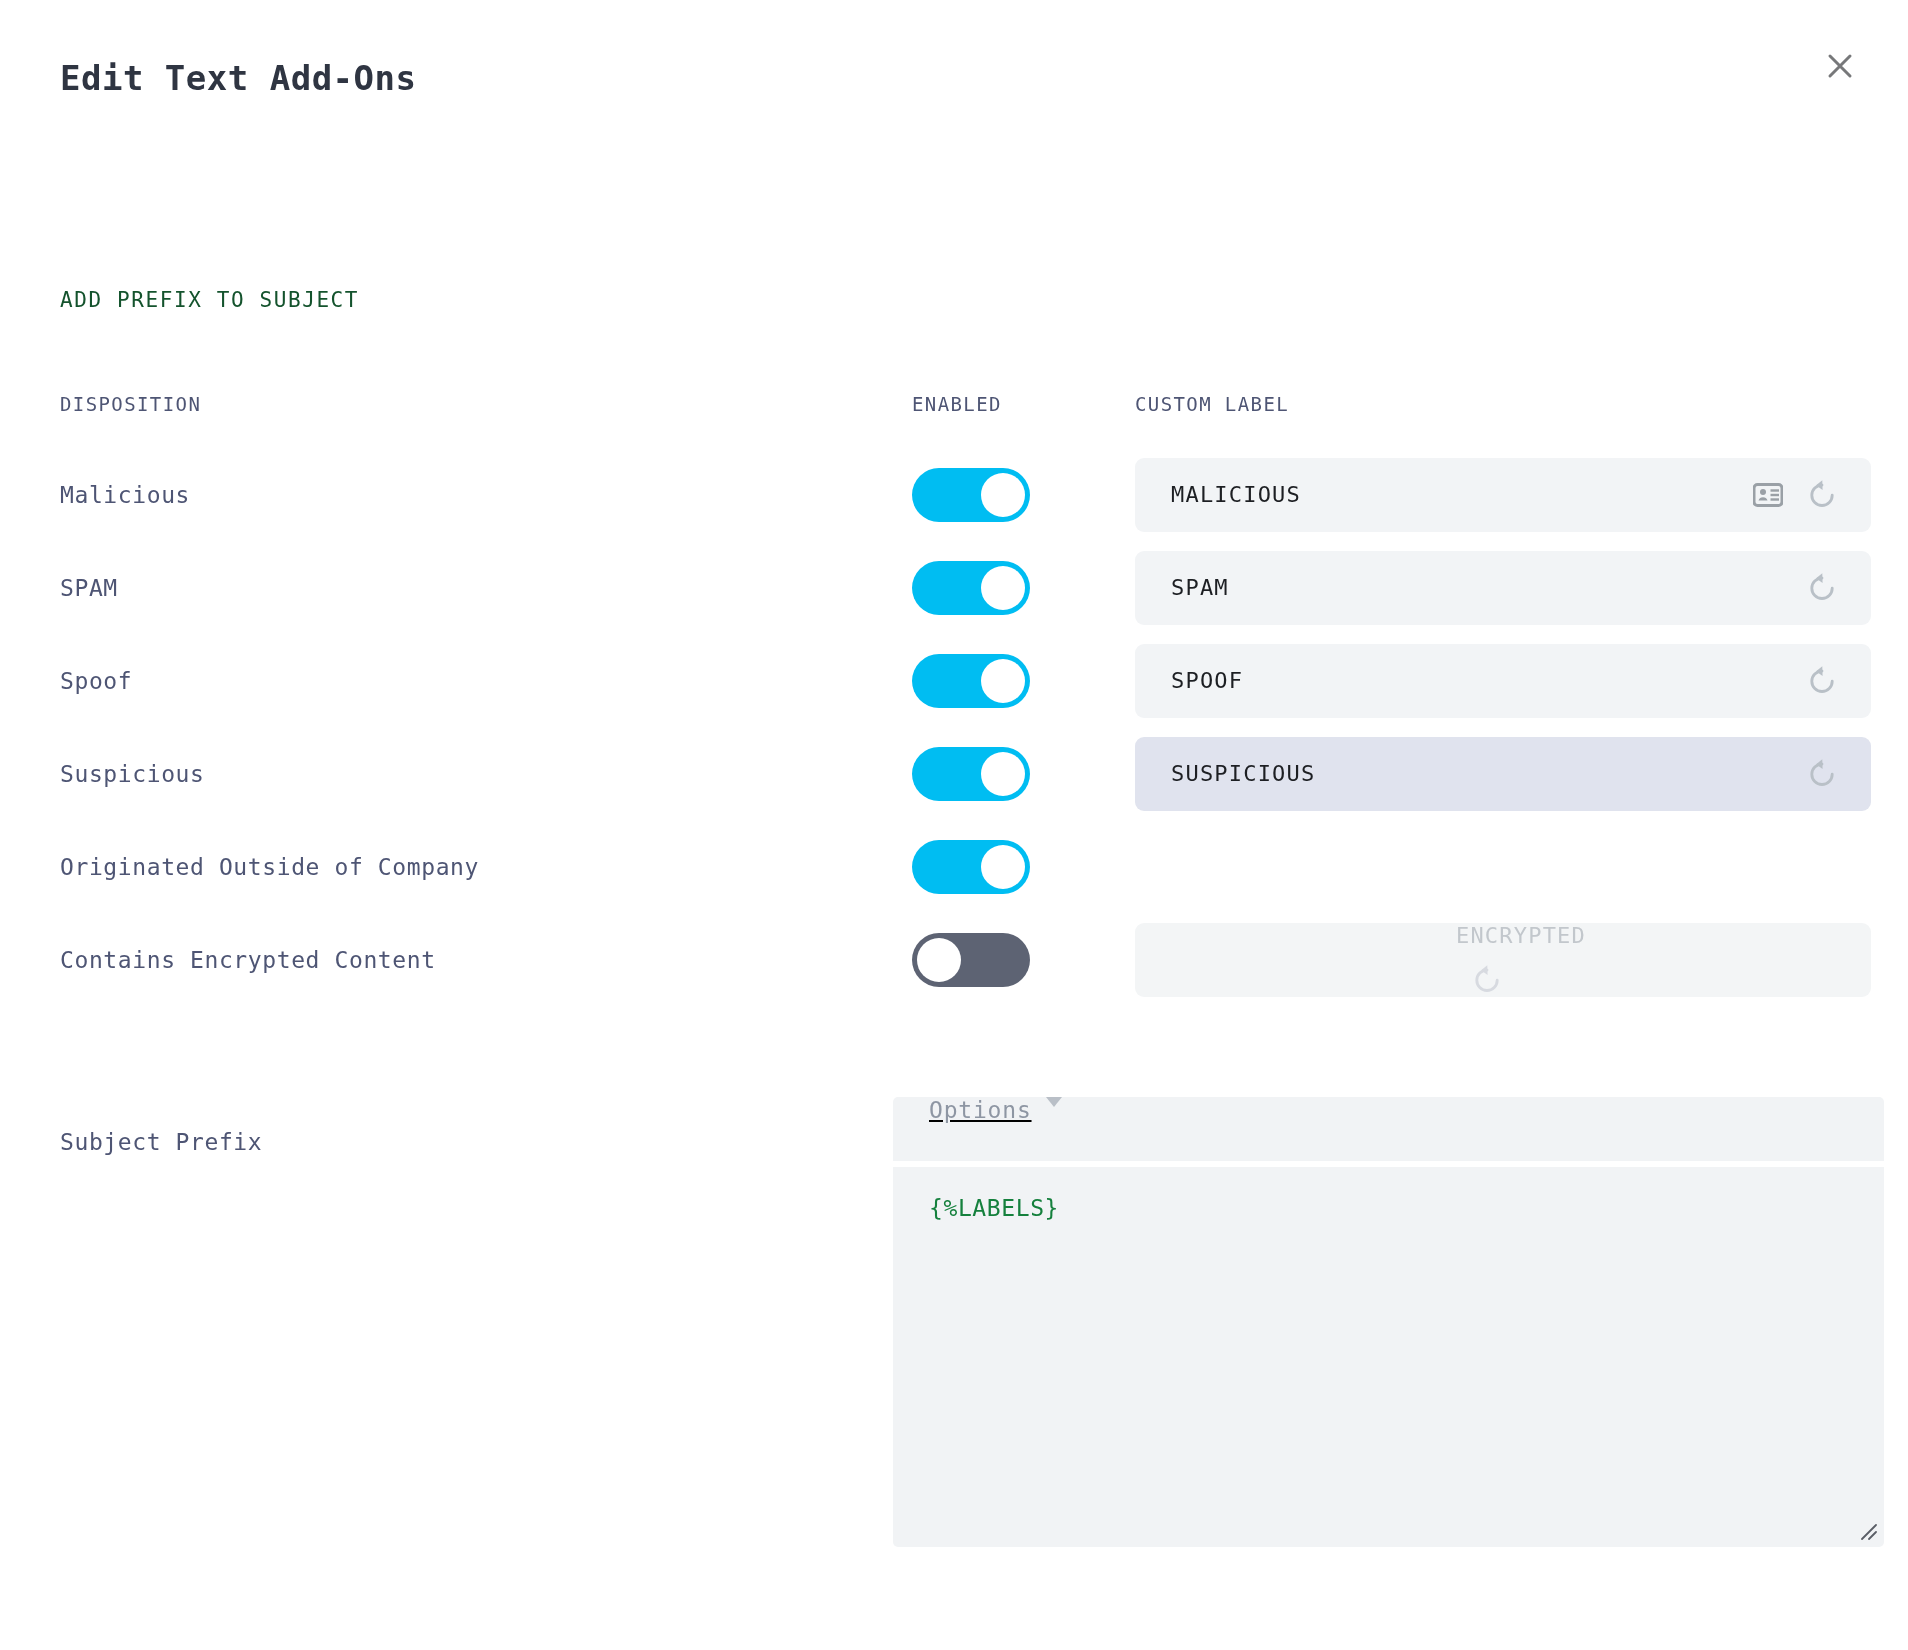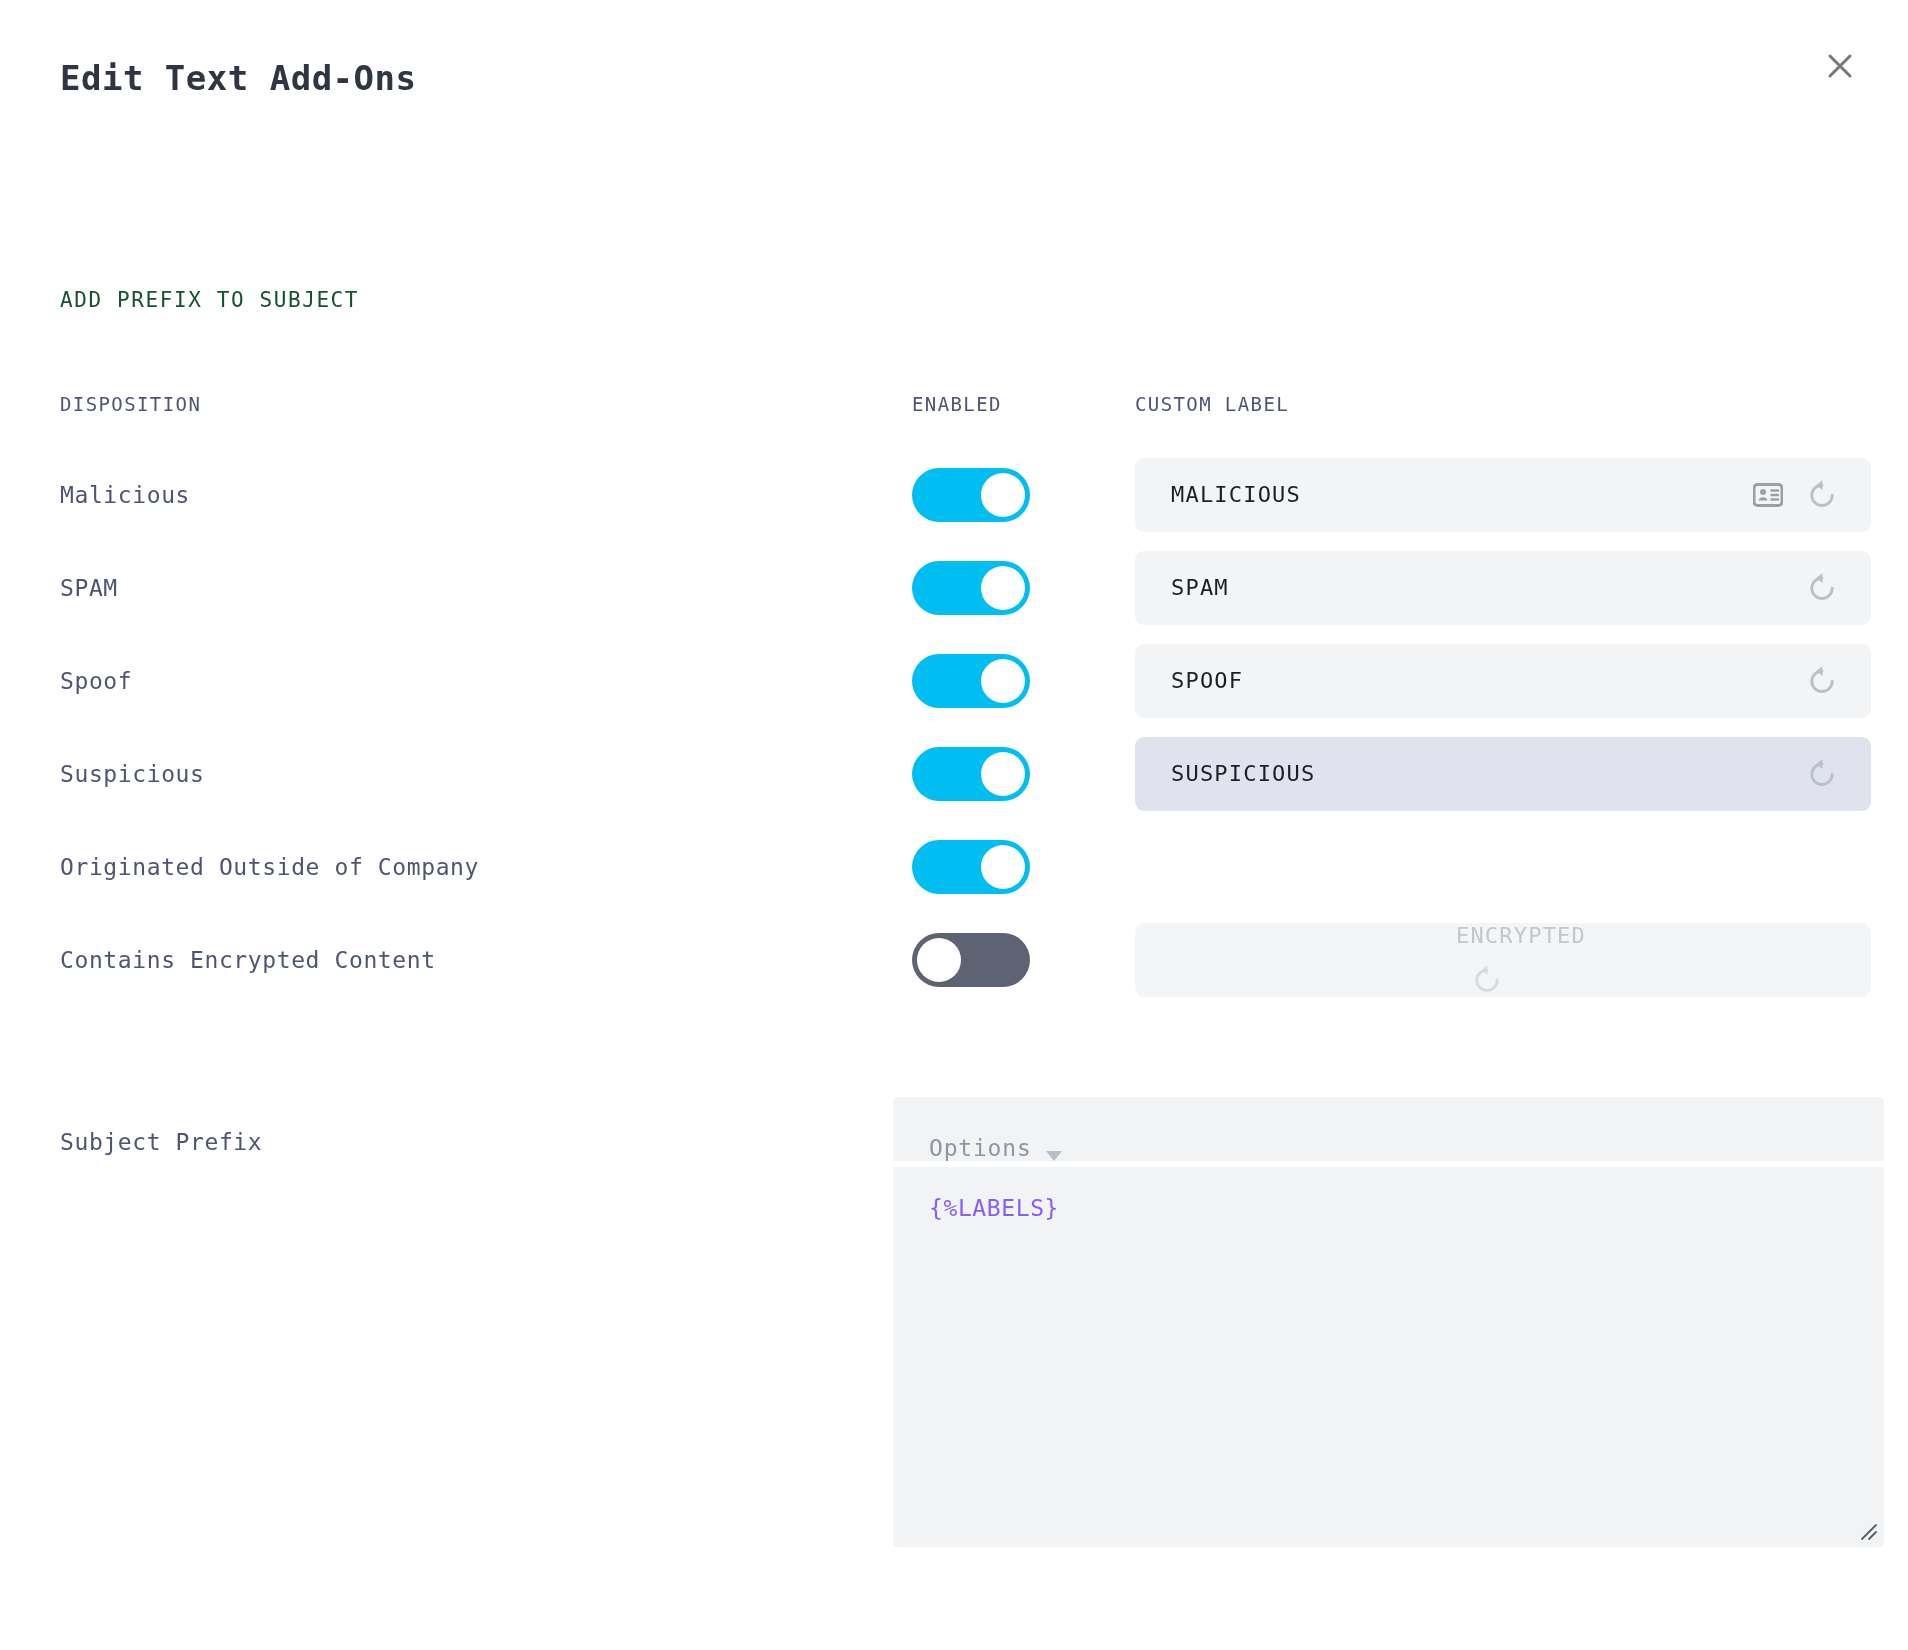--- a/index.html
+++ b/index.html
@@ -175,22 +175,23 @@
   }
   .options-bar {
     position: absolute;
     left: 893px;
     top: 1097px;
     width: 991px;
     height: 64px;
     background: #f1f3f5;
     border-radius: 5px 5px 0 0;
     display: flex;
-    align-items: flex-end;
+    align-items: flex-start;
     cursor: pointer;
+    text-decoration: underline;
   }
   .options-bar .opt-text {
     margin-left: 36px;
     font-size: 23px;
     letter-spacing: 0.8px;
     color: #8e96a3;
     font-family: "DejaVu Sans Mono", "Liberation Mono", monospace;
   }
   .options-bar .caret {
     margin-left: 14px;
@@ -209,21 +210,21 @@
     background: #f1f3f5;
     border-radius: 0 0 5px 5px;
     cursor: text;
   }
   .prefix-textarea .ta-text {
     position: absolute;
     left: 36px;
     top: 28px;
     font-size: 23px;
     letter-spacing: 0.6px;
-    color: #8b5cf6;
+    color: #15803d;
     font-family: "DejaVu Sans Mono", "Liberation Mono", monospace;
   }
   .resize-handle {
     position: absolute;
     right: 6px;
     bottom: 6px;
     width: 24px;
     height: 24px;
     cursor: nwse-resize;
   }

